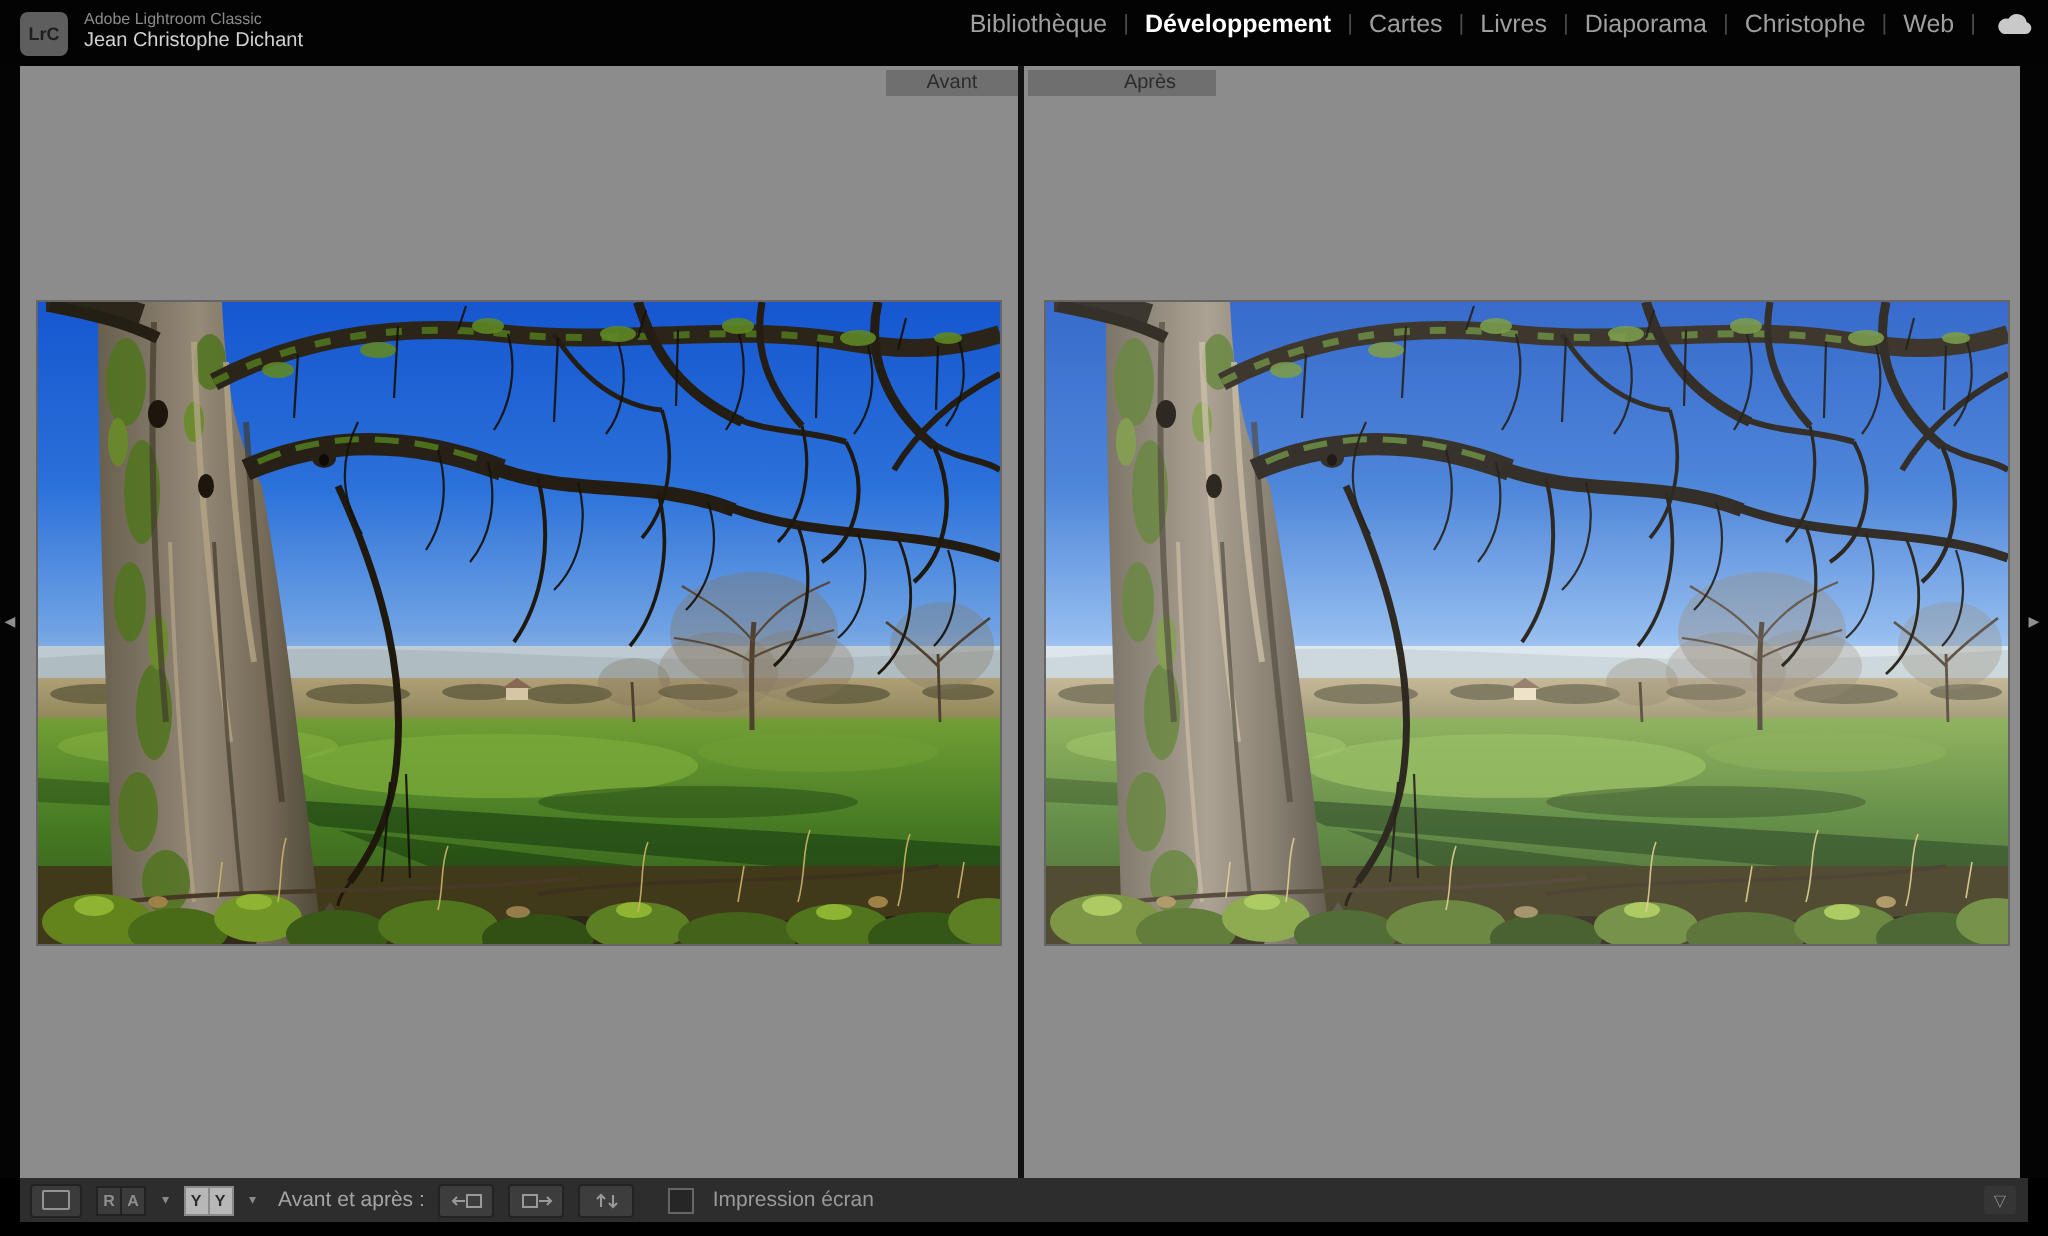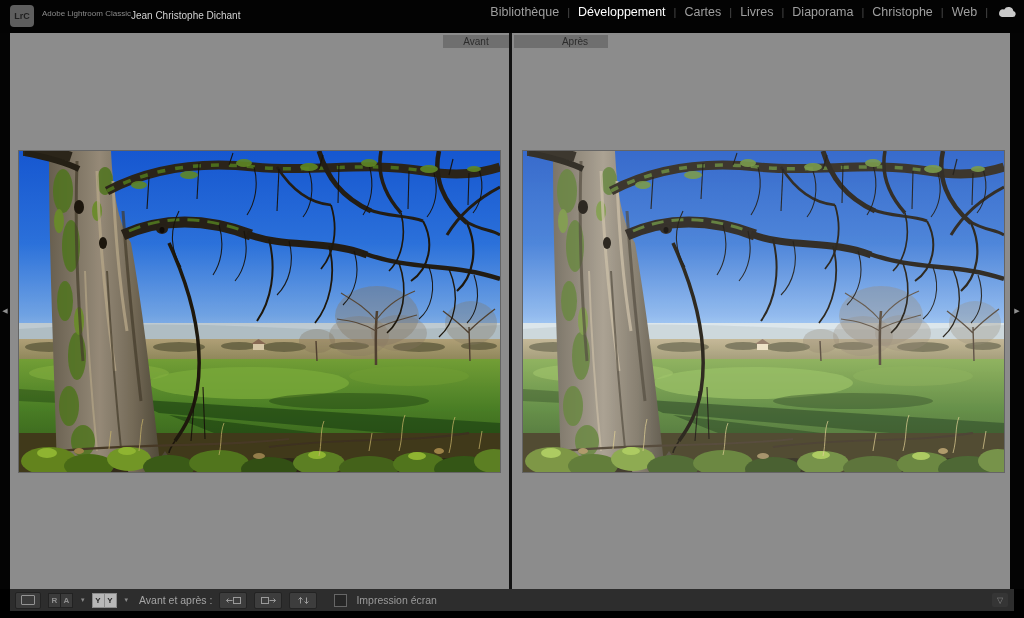--- a/index.html
+++ b/index.html
@@ -4,26 +4,26 @@
 <style>
   html,body{margin:0;padding:0;background:#000;}
   body{font-family:"Liberation Sans",sans-serif;-webkit-font-smoothing:antialiased;}
   .screen{position:relative;width:1024px;height:618px;background:#000;overflow:hidden;}
 
   
   .topbar{position:absolute;top:0;left:0;width:100%;height:33px;background:#030303;}
   .identity{position:absolute;left:10px;top:5px;display:flex;gap:8px;align-items:center;}
   .logo{width:24px;height:22px;background:#5e5e5e;color:#1f1f1f;border-radius:4px;font-weight:bold;
         font-size:9px;display:flex;align-items:center;justify-content:center;}
-  .id-text{display:flex;justify-content:center;}
+  .id-text{display:flex;flex-direction:column;justify-content:center;}
   .app-name{font-size:8px;color:#8b8b8b;line-height:9px;}
   .user-name{font-size:10px;color:#d2d2d2;line-height:14px;}
   .modules{position:absolute;right:8px;top:0;height:23px;display:flex;align-items:center;font-size:12.5px;}
   .mod{color:#9f9f9f;padding:0 2px;white-space:nowrap;cursor:default;}
-  .mod.active{color:#ffffff;font-weight:normal;}
+  .mod.active{color:#ffffff;font-weight:bold;}
   .sep{color:#4a4a4a;padding:0 6px;font-size:11px;}
   .cloud{display:flex;align-items:center;margin-left:4px;}
 
   
   .content{position:absolute;top:33px;left:0;width:1024px;height:556px;background:#8c8c8c;border-radius:7px;}
   .strip{position:absolute;top:0;height:100%;background:#040404;color:#8f8f8f;display:flex;
          align-items:center;justify-content:center;font-size:7px;cursor:pointer;}
   .strip.left{left:0;width:10px;}
   .strip.right{right:0;width:14px;}
   .divider{position:absolute;left:509px;top:0;width:3px;height:100%;background:#121212;}

